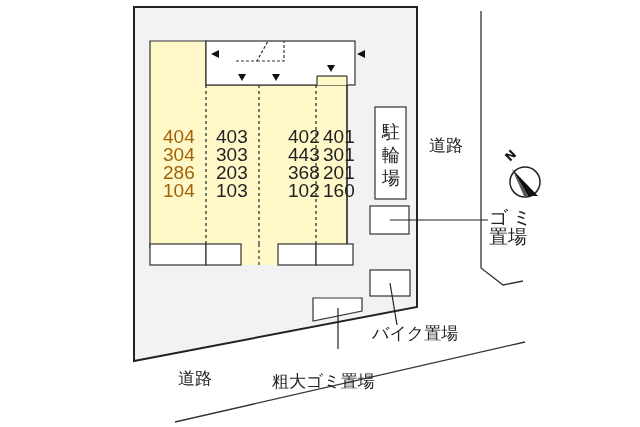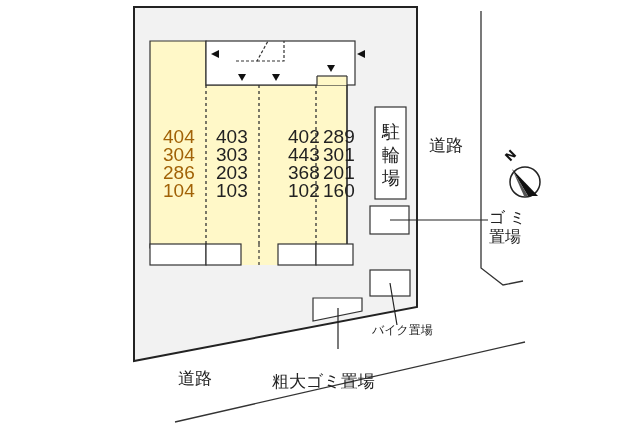--- a/index.html
+++ b/index.html
@@ -76,36 +76,36 @@
   <div>203</div>
   <div>103</div>
 </div>
 <div style="position:absolute;left:267px;top:128px;font-family:'Liberation Sans',sans-serif;font-size:19px;line-height:18px;color:#222;text-align:center;margin-left:21px;">
   <div>402</div>
   <div>443</div>
   <div>368</div>
   <div>102</div>
 </div>
 <div style="position:absolute;left:323px;top:128px;font-family:'Liberation Sans',sans-serif;font-size:19px;line-height:18px;color:#222;text-align:center;">
-  <div>289</div>
+  <div>401</div>
   <div>301</div>
   <div>201</div>
   <div>160</div>
 </div>
 
 <div style="position:absolute;left:380px;top:120px;width:22px;font-family:'DejaVu Sans',sans-serif;font-size:18px;line-height:23px;color:#222;text-align:center;">
   <div>駐</div>
   <div>輪</div>
   <div>場</div>
 </div>
 
 <div style="position:absolute;left:429px;top:134px;font-family:'DejaVu Sans',sans-serif;font-size:17px;color:#222;">道路</div>
 
-<div style="position:absolute;left:489px;top:208px;font-family:'DejaVu Sans',sans-serif;font-size:16px;line-height:19px;color:#222;">
+<div style="position:absolute;left:489px;top:208px;font-family:'DejaVu Sans',sans-serif;font-size:19px;line-height:19px;color:#222;">
   <div style="letter-spacing:4px;">ゴミ</div>
   <div>置場</div>
 </div>
 
-<div style="position:absolute;left:372px;top:322px;font-family:'DejaVu Sans',sans-serif;font-size:12px;color:#222;">バイク置場</div>
+<div style="position:absolute;left:372px;top:322px;font-family:'DejaVu Sans',sans-serif;font-size:17px;color:#222;">バイク置場</div>
 
 <div style="position:absolute;left:272px;top:370px;font-family:Liberation Mono, monospace;font-size:17px;color:#222;">粗大ゴミ置場</div>
 
 <div style="position:absolute;left:178px;top:367px;font-family:'DejaVu Sans',sans-serif;font-size:17px;color:#222;">道路</div>
 
 </body></html>

